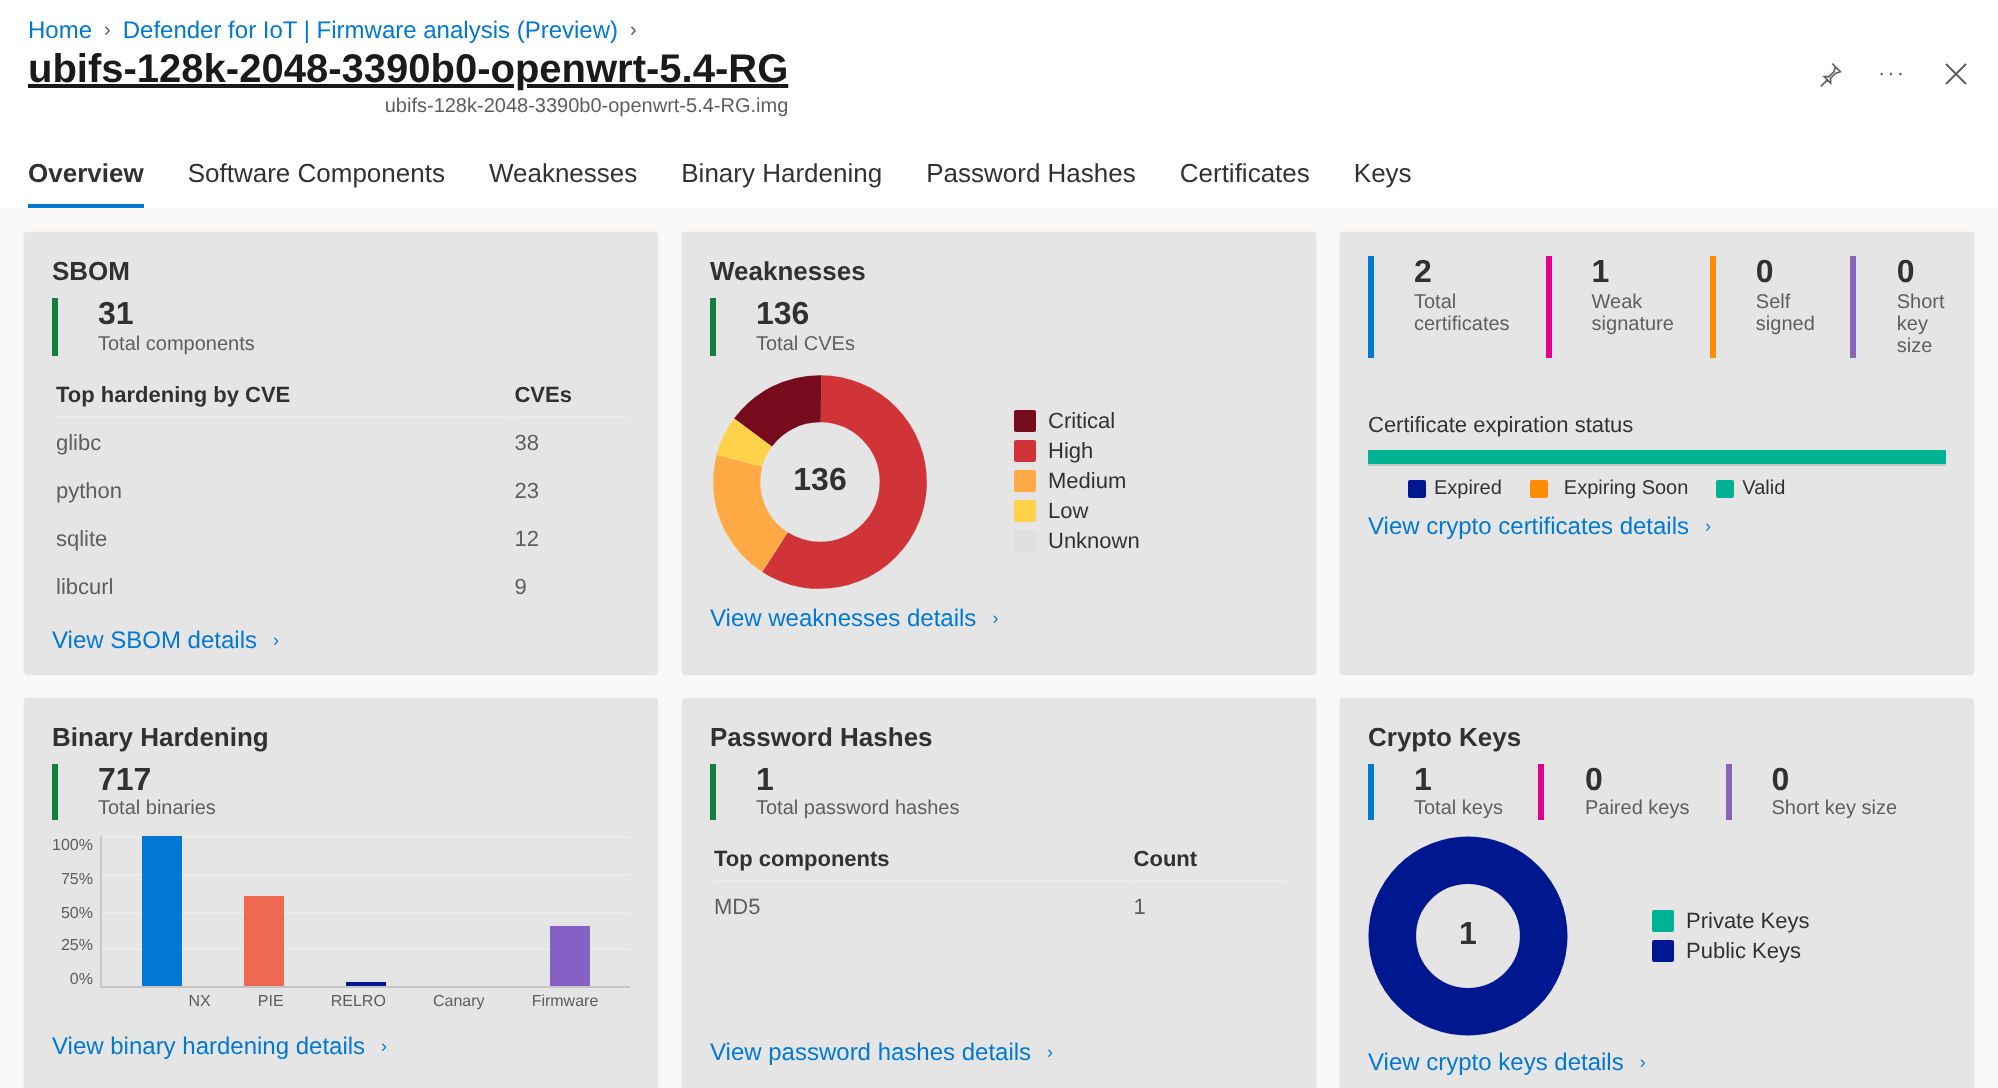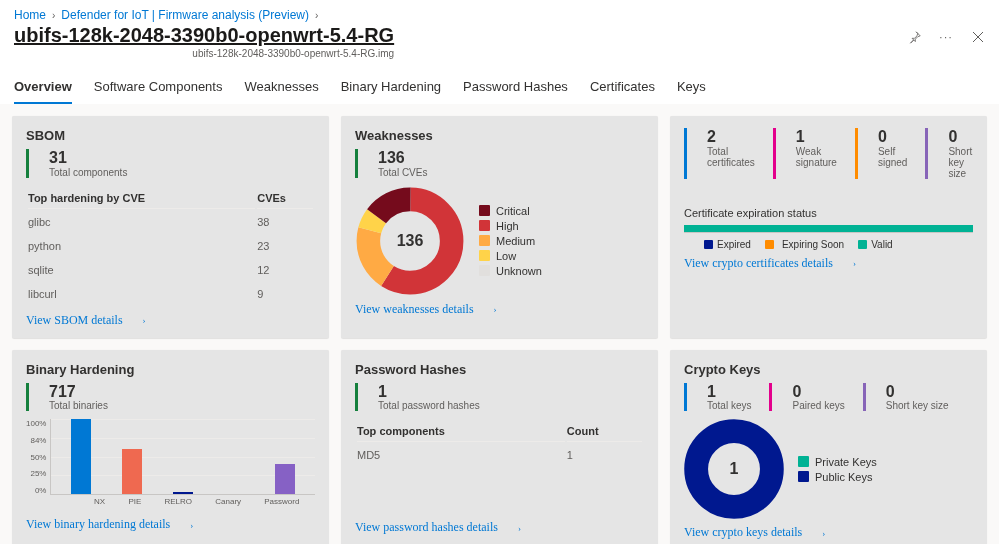--- a/index.html
+++ b/index.html
@@ -91,43 +91,42 @@
     padding-left: 20px;
   }
   .stat .num { font-size: 16px; font-weight: 600; line-height: 1.1;}
   .stat .lbl { font-size: 10px; color: #605e5c; }
   .link {
     color: #0078d4;
     font-size: 12px;
     cursor: pointer;
     display: inline-flex;
     align-items: center;
-    gap: 20px;
+    gap: 8px;
     margin-top: 6px;
-    font-family: Liberation Serif, serif;
   }
   .link .chev { font-size: 9px; }
   
   .mini-table { width: 100%; font-size: 12px; margin-top: 4px;}
   .mini-table th {
     text-align: left;
     font-weight: 600;
     font-size: 11px;
     color: #323130;
     padding: 4px 0;
     border-bottom: 1px solid #edebe9;
   }
   .mini-table td {
     padding: 5px 0;
     color: #605e5c;
     font-size: 11px;
   }
   
   .chart-row { display: flex; align-items: center; gap: 14px; margin-top: 4px;}
-  .legend { font-size: 11px; }
+  .legend { font-size: 11px; margin-left: 28px; }
   .legend-item { display: flex; align-items: center; gap: 6px; margin: 3px 0;}
   .swatch { width: 11px; height: 11px; border-radius: 1px; }
   .legend-h { display:flex; gap: 14px; align-items:center; font-size:10px; margin-top:6px;padding-left:20px;}
   .legend-h .swatch { width:9px; height:9px;}
   
   .cert-exp { margin-top: 28px; font-size: 11px;}
   .cert-bar {
     height: 8px;
     background: #00b294;
     width: 100%;
@@ -358,21 +357,21 @@
     <h2>Binary Hardening</h2>
     <div class="stat-row">
       <div class="stat">
         <div class="num">717</div>
         <div class="lbl">Total binaries</div>
       </div>
     </div>
     <div class="barchart">
       <div class="barchart-y">
         <span>100%</span>
-        <span>84%</span>
+        <span>75%</span>
         <span>50%</span>
         <span>25%</span>
         <span>0%</span>
       </div>
       <div style="flex:1">
         <div class="barchart-plot">
           <div class="grid-line" style="top:0%"></div>
           <div class="grid-line" style="top:25%"></div>
           <div class="grid-line" style="top:50%"></div>
           <div class="grid-line" style="top:75%"></div>
@@ -382,21 +381,21 @@
             <div class="bar" style="height:3%;background:#00188f"></div>
             <div class="bar" style="height:0%;background:#00b294"></div>
             <div class="bar" style="height:40%;background:#8661c5"></div>
           </div>
         </div>
         <div class="barchart-x">
           <span>NX</span>
           <span>PIE</span>
           <span>RELRO</span>
           <span>Canary</span>
-          <span>Password</span>
+          <span>Firmware</span>
         </div>
       </div>
     </div>
     <div class="link">
       <span>View binary hardening details</span>
         <span class="chev">›</span>
     </div>
   </div>
 
   <div class="card">

